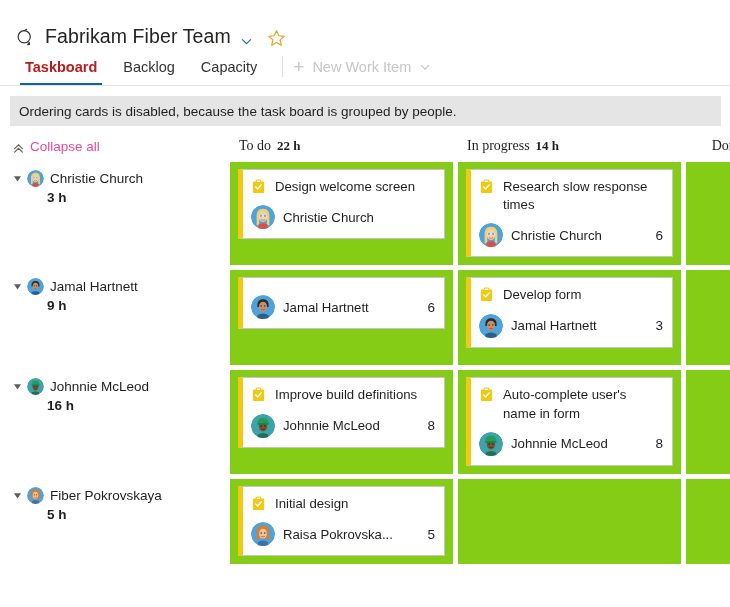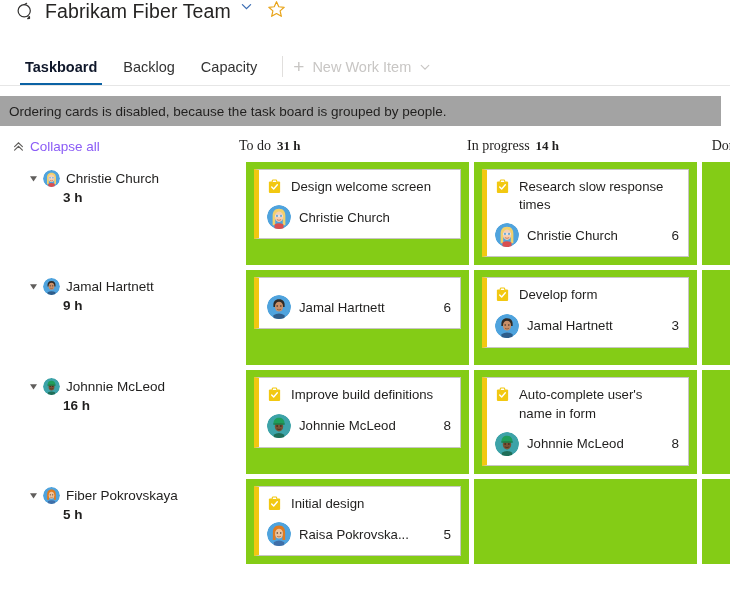--- a/index.html
+++ b/index.html
@@ -11,21 +11,21 @@
     background: #ffffff;
     font-family: "Liberation Sans", sans-serif;
     color: #201f1e;
     -webkit-font-smoothing: antialiased;
   }
 
   
   .header {
     height: 48px;
     display: flex;
-    align-items: flex-start;
+    align-items: flex-end;
     padding: 0 0 0 13px;
   }
   .sprint-icon {
     width: 22px; height: 22px;
     flex: 0 0 auto;
     display: flex; align-items: center; justify-content: center;
     color: #323130;
   }
   .team-title {
     font-size: 19.5px;
@@ -59,21 +59,21 @@
     align-items: center;
     padding: 0 13px;
     font-size: 14.5px;
     color: #333333;
     position: relative;
     cursor: pointer;
     white-space: nowrap;
   }
   .tab.active {
     font-weight: bold;
-    color: #0f172a;
+    color: #b91c1c;
   }
   .tab.active::after {
     content: "";
     position: absolute;
     left: 8px; right: 8px; bottom: 0;
     height: 2.5px;
     background: #0b62a4;
   }
   .tab-sep {
     width: 1px;
@@ -93,45 +93,45 @@
     font-size: 19px;
     font-weight: 300;
     margin-right: 8px;
     line-height: 1;
     color: #c8c6c4;
   }
   .newitem .nchev { margin-left: 8px; display: flex; align-items: center; }
 
   
   .banner {
-    margin: 10px 9px 0 0;
+    margin: 10px 9px 0 10px;
     height: 30px;
-    background: #a3a3a3;
+    background: #e5e5e5;
     display: flex;
     align-items: center;
     padding-left: 9px;
     font-size: 13.5px;
     color: #201f1e;
   }
 
   
   .colheads {
     display: flex;
     height: 32px;
     align-items: center;
     padding-left: 13px;
     margin-top: 4px;
   }
   .collapse-all {
     width: 217px;
     flex: 0 0 217px;
     display: flex;
-    align-items: center;
+    align-items: flex-end;
     font-size: 13.5px;
-    color: #8b5cf6;
+    color: #ec4899;
     cursor: pointer;
   }
   .collapse-all .cicon {
     color: #605e5c;
     margin-right: 6px;
     display: flex; align-items: center;
   }
   .colhead {
     font-size: 14px;
     color: #201f1e;
@@ -143,21 +143,21 @@
   .colhead .hrs {
     font-weight: bold;
     margin-left: 6px;
     font-size: 13px;
   }
   .col-todo     { width: 228px; flex: 0 0 228px; }
   .col-progress { width: 228px; flex: 0 0 228px; }
   .col-done     { width: 66px;  flex: 0 0 66px; justify-content: flex-end; padding-right: 10px; padding-left: 0; }
 
   
-  .board { padding-left: 13px; margin-left: 16px; }
+  .board { padding-left: 13px; }
 
   .swimlane {
     display: flex;
     align-items: stretch;
     margin-bottom: 5px;
   }
   .lane-label {
     width: 217px;
     flex: 0 0 217px;
     padding-top: 8px;
@@ -301,21 +301,21 @@
     <span class="cicon">
       <svg width="11" height="11" viewBox="0 0 11 11">
         <path d="M1.6 5.6 L5.5 1.8 L9.4 5.6" fill="none" stroke="#605e5c" stroke-width="1.15" stroke-linecap="round"></path>
         <path d="M1.6 9.1 L5.5 5.3 L9.4 9.1" fill="none" stroke="#605e5c" stroke-width="1.15" stroke-linecap="round"></path>
       </svg>
     </span>
     <span>Collapse all</span>
   </div>
   <div class="colhead col-todo">
     <span>To do</span>
-    <span class="hrs">31 h</span>
+    <span class="hrs">22 h</span>
   </div>
   <div class="colhead col-progress">
     <span>In progress</span>
     <span class="hrs">14 h</span>
   </div>
   <div class="colhead col-done">
     <span>Done</span>
   </div>
 </div>
 

